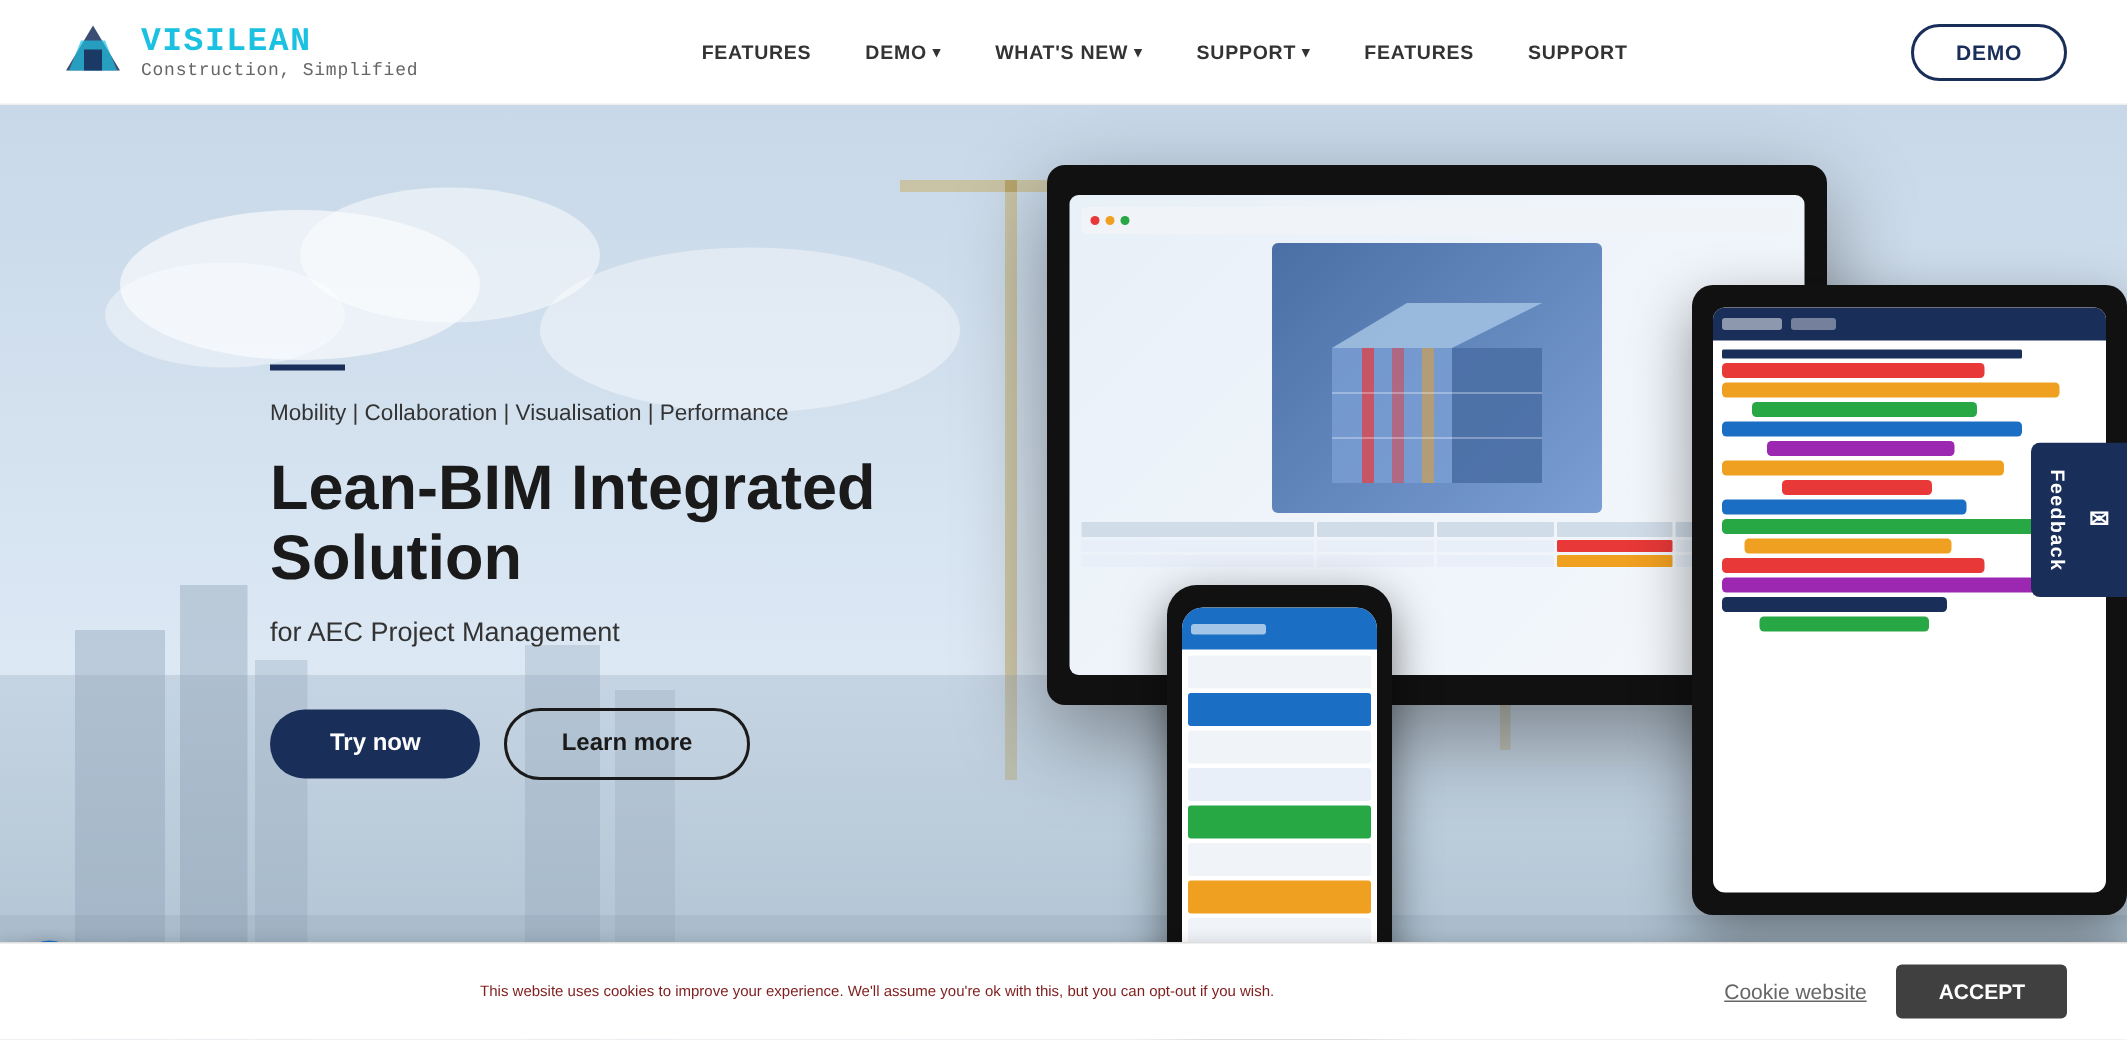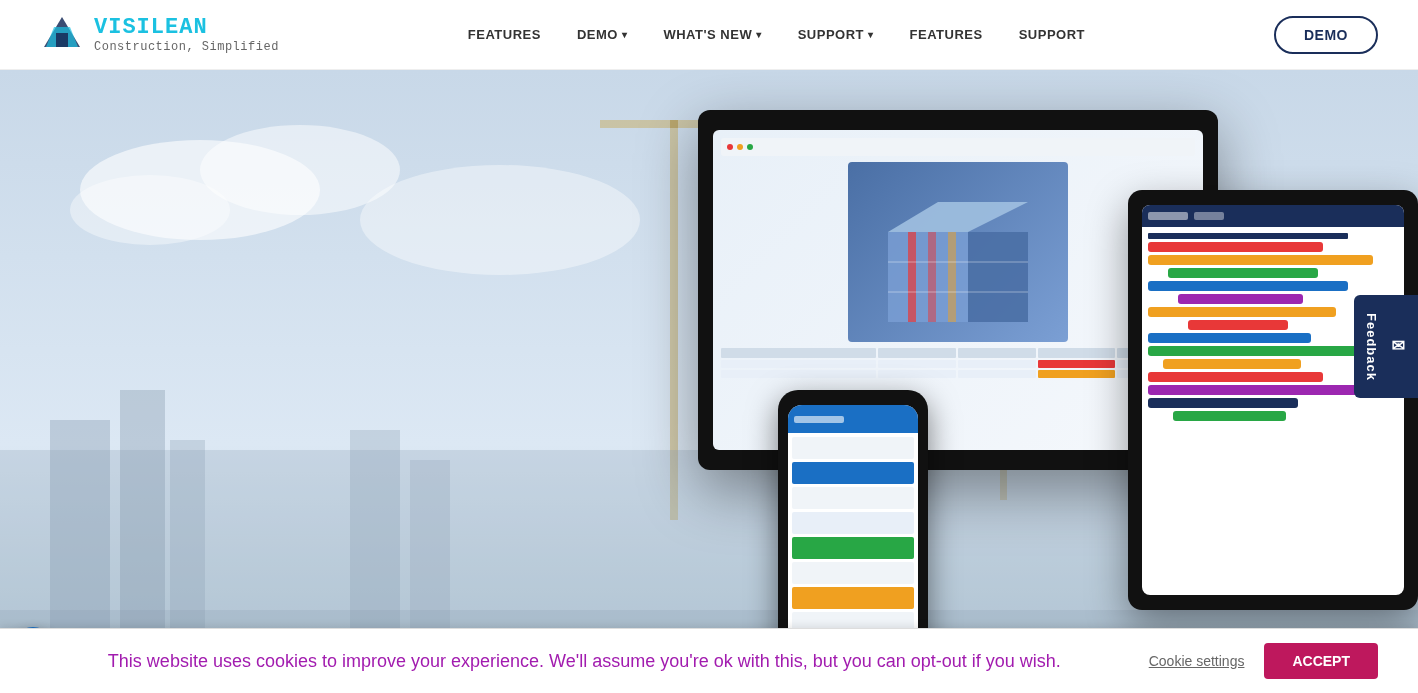--- a/index.html
+++ b/index.html
@@ -397,31 +397,31 @@
       background: #fff;
       border-top: 1px solid #ddd;
       padding: 14px 40px;
       display: flex;
       align-items: center;
       justify-content: center;
       gap: 20px;
       z-index: 300;
       box-shadow: 0 -2px 8px rgba(0,0,0,0.1);
     }
-    .cookie-text { font-size: 18px; color: #a21caf; flex: 1; text-align: center; }
+    .cookie-text { font-size: 10px; color: #7f1d1d; flex: 1; text-align: center; }
     .cookie-settings {
       font-size: 14px;
       color: #666;
       cursor: pointer;
       white-space: nowrap;
       text-decoration: underline;
     }
     .btn-accept {
       padding: 10px 28px;
-      background: #be185d;
+      background: #404040;
       color: #fff;
       border: none;
       border-radius: 4px;
       font-size: 14px;
       font-weight: 700;
       cursor: pointer;
       white-space: nowrap;
     }
   </style>
 </head>
@@ -497,20 +497,30 @@
       <rect x="50" y="350" width="60" height="280" fill="rgba(140,160,180,0.4)"></rect>
       <rect x="120" y="320" width="45" height="310" fill="rgba(130,150,170,0.35)"></rect>
       <rect x="170" y="370" width="35" height="280" fill="rgba(140,160,180,0.3)"></rect>
       <rect x="350" y="360" width="50" height="280" fill="rgba(140,160,180,0.3)"></rect>
       <rect x="410" y="390" width="40" height="250" fill="rgba(150,165,185,0.3)"></rect>
 
       <rect x="0" y="540" width="1418" height="83" fill="rgba(130,150,170,0.2)"></rect>
     </svg>
   </div>
 
+  <div class="hero-content">
+    <div class="hero-accent-line"></div>
+    <p class="hero-tagline">Mobility | Collaboration | Visualisation | Performance</p>
+    <h1 class="hero-title">Lean-BIM Integrated Solution</h1>
+    <p class="hero-subtitle">for AEC Project Management</p>
+    <div class="hero-buttons">
+      <button class="btn-try">Try now</button>
+      <button class="btn-learn">Learn more</button>
+    </div>
+  </div>
 
   <div class="hero-devices">
 
     <div class="device-laptop">
       <div class="device-laptop-screen">
         <div class="laptop-screen-inner">
           <div class="laptop-bar">
             <div class="laptop-bar-dot" style="background:#e83838"></div>
             <div class="laptop-bar-dot" style="background:#f0a020"></div>
             <div class="laptop-bar-dot" style="background:#28a745"></div>
@@ -623,15 +633,15 @@
   </div>
 </section>
 
 <div class="feedback-tab">
   <span class="feedback-icon">✉</span>
   <span>Feedback</span>
 </div>
 
 <div class="cookie-banner">
   <p class="cookie-text">This website uses cookies to improve your experience. We'll assume you're ok with this, but you can opt-out if you wish.</p>
-  <span class="cookie-settings">Cookie settings</span>
+  <span class="cookie-settings">Cookie website</span>
   <button class="btn-accept">ACCEPT</button>
 </div>
 
 </body></html>

